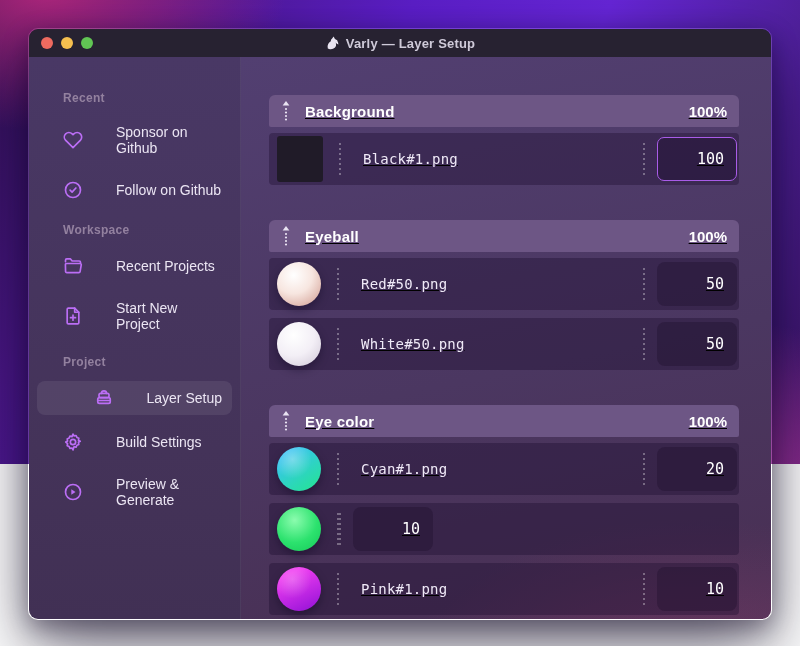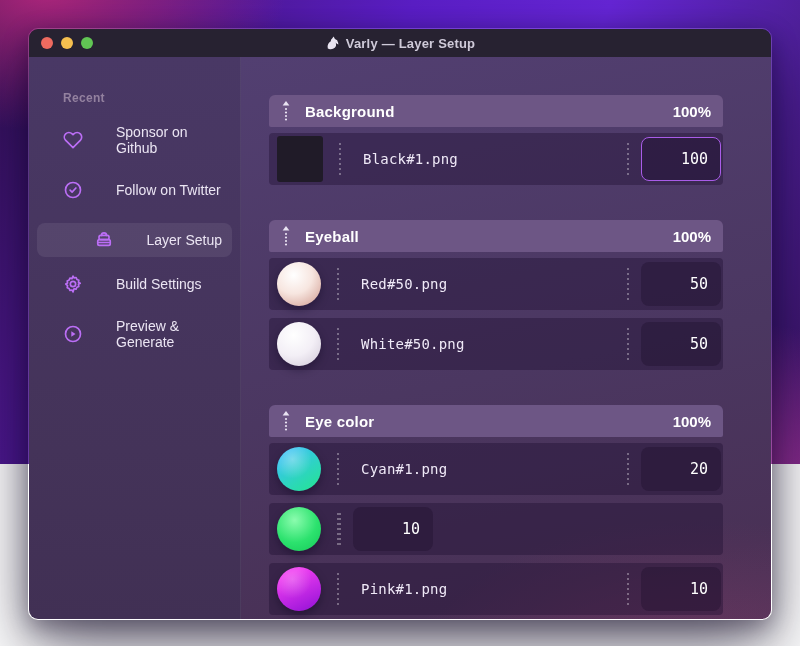--- a/index.html
+++ b/index.html
@@ -52,21 +52,22 @@
   .side-item.selected { background:rgba(255,255,255,0.08);justify-content:flex-end; }
   .side-item .icon { width:20px; height:20px; flex:0 0 20px; color:#bb6ef5; }
   .side-item .icon svg { width:20px; height:20px; display:block; }
   .side-item .label { font-size:14px; color:#ebe5f3;margin-left:20px; }
 
   .main {
     flex:1; min-width:0; overflow:hidden;
     background:
       radial-gradient(ellipse 420px 240px at 85% 112%, rgba(170,60,110,0.30), transparent 70%),
       linear-gradient(168deg, #523f71 0%, #4b3761 55%, #493156 88%, #4e3358 100%);
-    padding:38px 48px 0 28px;
+    padding:38px 32px 0 28px;
+    text-decoration:underline;
   }
 
   .group { margin-bottom:35px; }
   .group-header {
     height:32px; background:#6d5685; border-radius:6px 6px 2px 2px;
     display:flex; align-items:center; padding:0 12px; margin-bottom:6px;
   }
   .drag-handle { width:10px; height:20px; margin-right:14px; color:#e9e3f2; }
   .drag-handle svg { display:block; }
   .group-name { font-size:15px; font-weight:700; color:#ffffff; flex:1; letter-spacing:0.2px; }
@@ -93,21 +94,21 @@
     flex:1; margin-left:22px;
     font-family:"DejaVu Sans Mono", monospace; font-size:14px; color:#efe9f7; letter-spacing:0.2px;
   }
   .vsep2 { margin-left:0; margin-right:12px; }
   .value-input {
     width:80px; height:44px; flex:0 0 80px;
     background:rgba(22,10,38,0.30); border:1.5px solid transparent; border-radius:8px;
     color:#ffffff; font-family:"DejaVu Sans Mono", monospace; font-size:15px;
     text-align:right; padding-right:12px; outline:none;
   }
-  .value-input.focused { border-color:#a95ce8; background:rgba(30,16,52,0.45); }
+  .value-input.focused { border-color:#a95ce8; background:rgba(30,16,52,0.45);border-radius:7px; }
 </style>
 </head>
 <body>
 
 <div class="desktop">
   <div class="window">
 
     <div class="titlebar">
       <div class="traffic">
         <div class="light red"></div>
@@ -134,24 +135,47 @@
               </span>
               <span class="label">Sponsor on Github</span>
             </div>
             <div class="side-item">
               <span class="icon">
                 <svg viewBox="0 0 24 24" fill="none" stroke="currentColor" stroke-width="2" stroke-linecap="round" stroke-linejoin="round">
                   <circle cx="12" cy="12" r="9"></circle>
                   <path d="M8.5 12.2l2.4 2.4 4.6-5"></path>
                 </svg>
               </span>
-              <span class="label">Follow on Twitter</span>
+              <span class="label">Follow on Github</span>
             </div>
           </div>
           <div class="section">
+            <div class="section-header">Workspace</div>
+            <div class="side-item">
+              <span class="icon">
+                <svg viewBox="0 0 24 24" fill="none" stroke="currentColor" stroke-width="2" stroke-linecap="round" stroke-linejoin="round">
+                  <path d="M3 7V5a1.5 1.5 0 0 1 1.5-1.5H9l2 2.5h8.5A1.5 1.5 0 0 1 21 7.5v1"></path>
+                  <path d="M4.4 9h16.1a1.4 1.4 0 0 1 1.4 1.7l-1.4 8a1.5 1.5 0 0 1-1.5 1.3H4.6a1.5 1.5 0 0 1-1.5-1.3L2.9 10.7A1.4 1.4 0 0 1 4.4 9z"></path>
+                </svg>
+              </span>
+              <span class="label">Recent Projects</span>
+            </div>
+            <div class="side-item">
+              <span class="icon">
+                <svg viewBox="0 0 24 24" fill="none" stroke="currentColor" stroke-width="2" stroke-linecap="round" stroke-linejoin="round">
+                  <path d="M14 2.5H6.5A1.5 1.5 0 0 0 5 4v16a1.5 1.5 0 0 0 1.5 1.5h11A1.5 1.5 0 0 0 19 20V7.5z"></path>
+                  <path d="M14 2.5V7.5h5"></path>
+                  <path d="M12 11v6M9 14h6"></path>
+                </svg>
+              </span>
+              <span class="label">Start New Project</span>
+            </div>
+          </div>
+          <div class="section">
+            <div class="section-header">Project</div>
             <div class="side-item selected">
               <span class="icon">
                 <svg viewBox="0 0 24 24" fill="none" stroke="currentColor" stroke-width="2" stroke-linecap="round" stroke-linejoin="round">
                   <path d="M9 6.5a3 3 0 0 1 6 0"></path>
                   <rect x="6" y="6.5" width="12" height="5" rx="2"></rect>
                   <rect x="4.5" y="11.5" width="15" height="7" rx="2"></rect>
                   <path d="M4.5 15h15"></path>
                 </svg>
               </span>
               <span class="label">Layer Setup</span>

